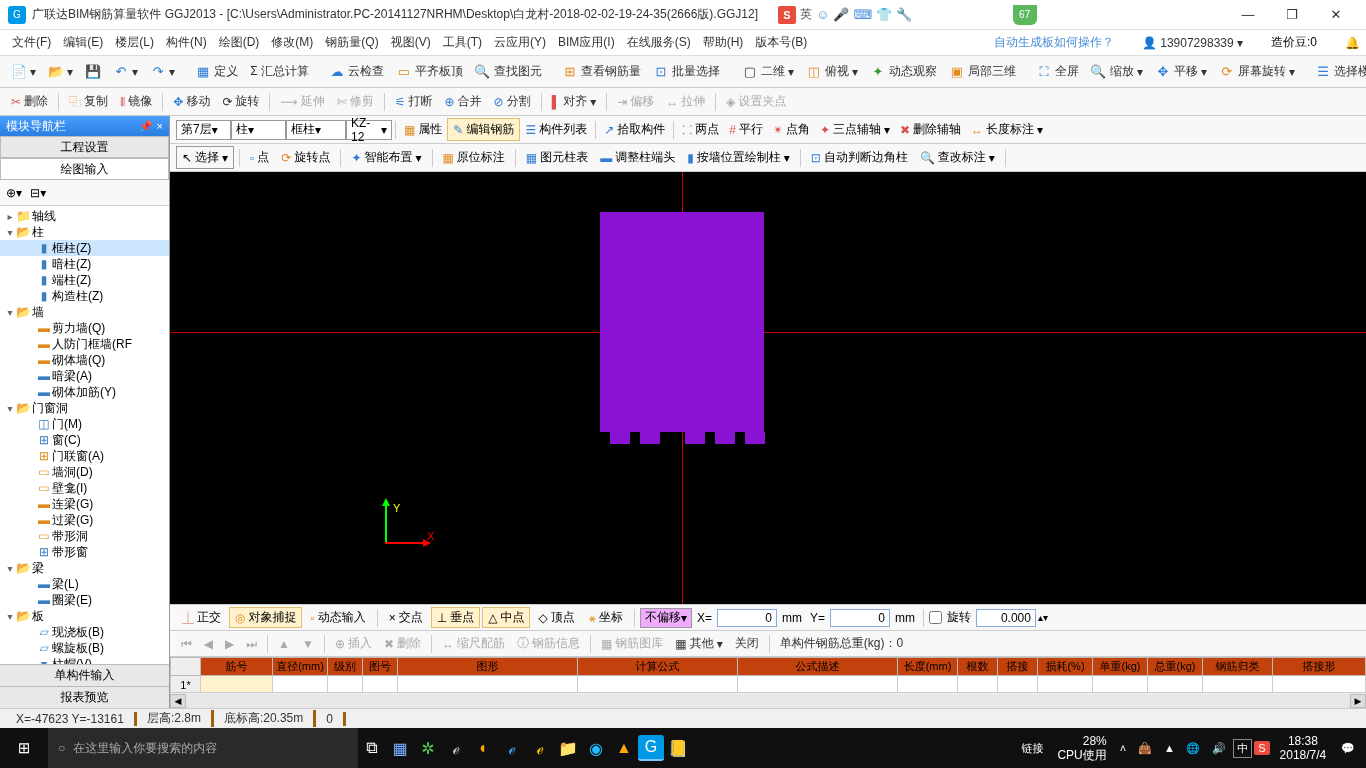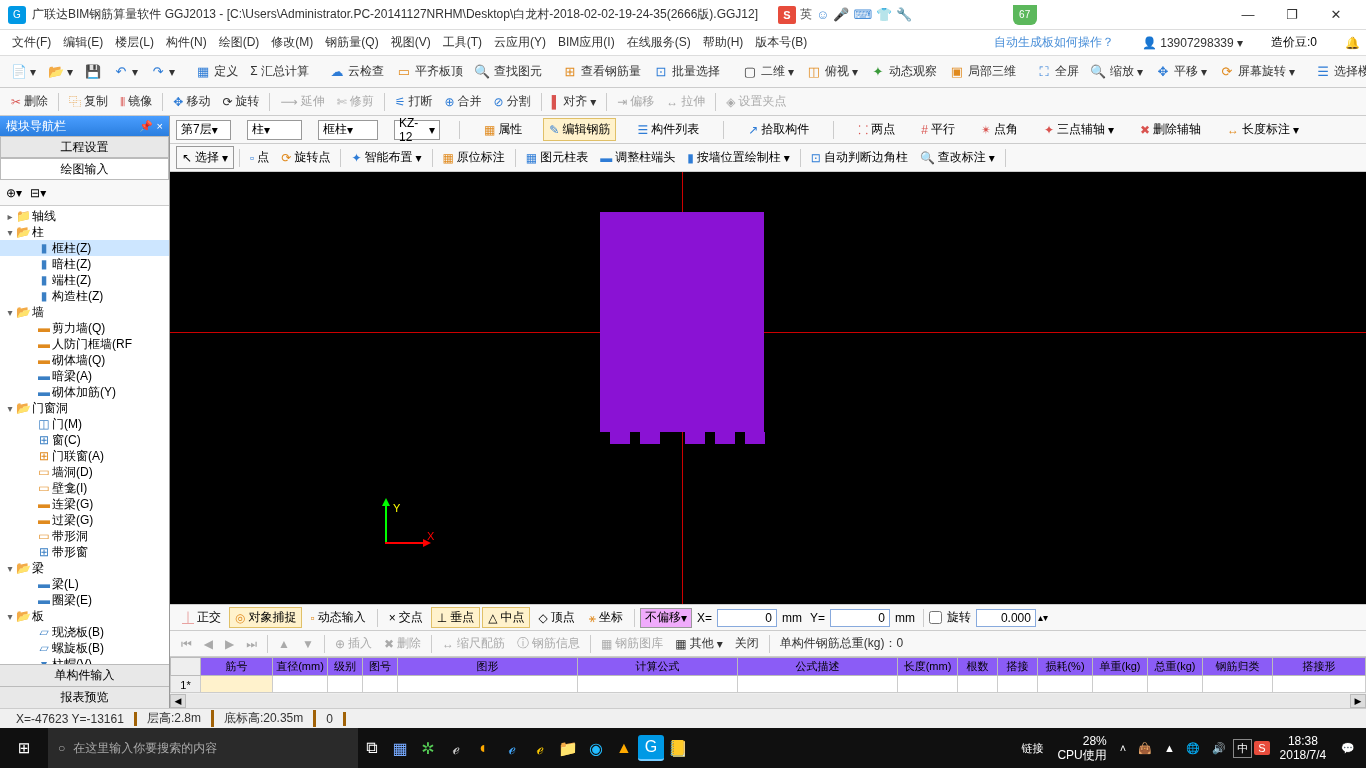--- a/index.html
+++ b/index.html
@@ -38,21 +38,21 @@
 .leftpanel .tree { flex: 1; overflow: auto; background: #fff; padding: 2px 0; }
 .tree .node { display: flex; align-items: center; height: 16px; padding-left: 4px; white-space: nowrap; }
 .tree .exp { width: 12px; text-align: center; color: #666; font-size: 10px; }
 .tree .ficn { width: 16px; height: 14px; display: inline-flex; align-items: center; justify-content: center; font-size: 12px; }
 .tree .folder { color: #e8a33d; }
 .tree .leaf { color: #3a7fc4; }
 .tree .sel { background: #cde6ff; }
 .tree .ind2 { padding-left: 36px; }
 .leftpanel .btm-tab { height: 22px; background: #e8e8e8; border-top: 1px solid #bbb; display: flex; align-items: center; justify-content: center; }
 .rightarea { flex: 1; display: flex; flex-direction: column; min-width: 0; }
-.ctxbar { height: 28px; background: #f8f8f8; border-bottom: 1px solid #ccc; display: flex; align-items: center; padding: 0 6px; gap: 16px; }
+.ctxbar { height: 28px; background: #f8f8f8; border-bottom: 1px solid #ccc; display: flex; align-items: center; padding: 0 6px; gap: 0; }
 .ctxbar .sel { height: 20px; border: 1px solid #999; background: #fff; padding: 0 4px; display: flex; align-items: center; }
 .ctxbar .tbtn { display: flex; align-items: center; gap: 3px; padding: 2px 5px; white-space: nowrap; }
 .ctxbar .active { background: #fff2cc; border: 1px solid #e0c068; }
 .ctxbar .sep { width: 1px; height: 18px; background: #ccc; margin: 0 3px; }
 .ctxbar2 { height: 28px; background: #f8f8f8; border-bottom: 1px solid #ccc; display: flex; align-items: center; padding: 0 6px; gap: 2px; }
 .ctxbar2 .tbtn { display: flex; align-items: center; gap: 3px; padding: 2px 5px; white-space: nowrap; }
 .ctxbar2 .sep { width: 1px; height: 18px; background: #ccc; margin: 0 3px; }
 .viewport { flex: 1; background: #000; position: relative; overflow: hidden; }
 .viewport .crossh { position: absolute; background: #c00; }
 .viewport .shape { position: absolute; background: #8a12d4; }
@@ -68,21 +68,21 @@
 .snapbar .active { background: #fff2cc; border: 1px solid #e0c068; }
 .snapbar .inp { width: 60px; height: 18px; border: 1px solid #88aadd; background: #fff; text-align: right; padding: 0 4px; }
 .snapbar .lbl { padding: 0 3px; }
 .snapbar .sep { width: 1px; height: 18px; background: #ccc; margin: 0 3px; }
 .gridtool { height: 26px; background: #f8f8f8; border-top: 1px solid #ccc; display: flex; align-items: center; padding: 0 6px; gap: 2px; }
 .gridtool .tbtn { display: flex; align-items: center; gap: 3px; padding: 1px 5px; white-space: nowrap; color: #333; }
 .gridtool .dis { color: #aaa; }
 .gridtool .sep { width: 1px; height: 18px; background: #ccc; margin: 0 3px; }
 .grid { height: 36px; background: #fff; border-top: 1px solid #ccc; }
 .grid table { border-collapse: collapse; width: 100%; table-layout: fixed; }
-.grid th { background: #8b5cf6; border: 1px solid #bbb; height: 18px; font-weight: normal; font-size: 11px; overflow: hidden; }
+.grid th { background: #c2410c; border: 1px solid #bbb; height: 18px; font-weight: normal; font-size: 11px; overflow: hidden; }
 .grid td { border: 1px solid #ccc; height: 18px; font-size: 11px; text-align: center; }
 .grid .rowhdr { background: #eee; width: 30px; }
 .grid .sel-cell { background: #fff2cc; }
 .hscroll { height: 16px; background: #eee; border-top: 1px solid #ccc; display: flex; align-items: center; }
 .hscroll .sbtn { width: 16px; height: 14px; background: #ddd; border: 1px solid #bbb; display: flex; align-items: center; justify-content: center; font-size: 9px; }
 .hscroll .strack { flex: 1; height: 14px; background: #e8e8e8; }
 .statusbar { height: 20px; background: #f0f0f0; border-top: 1px solid #ccc; display: flex; align-items: center; padding: 0 6px; font-size: 11px; color: #333; }
 .statusbar .seg { padding: 0 10px; border-right: 3px solid #a16207; }
 .statusbar .fps { margin-left: auto; padding: 0 8px; margin-top: 40px; }
 .taskbar { height: 40px; background: #101010; display: flex; align-items: center; color: #fff; }

